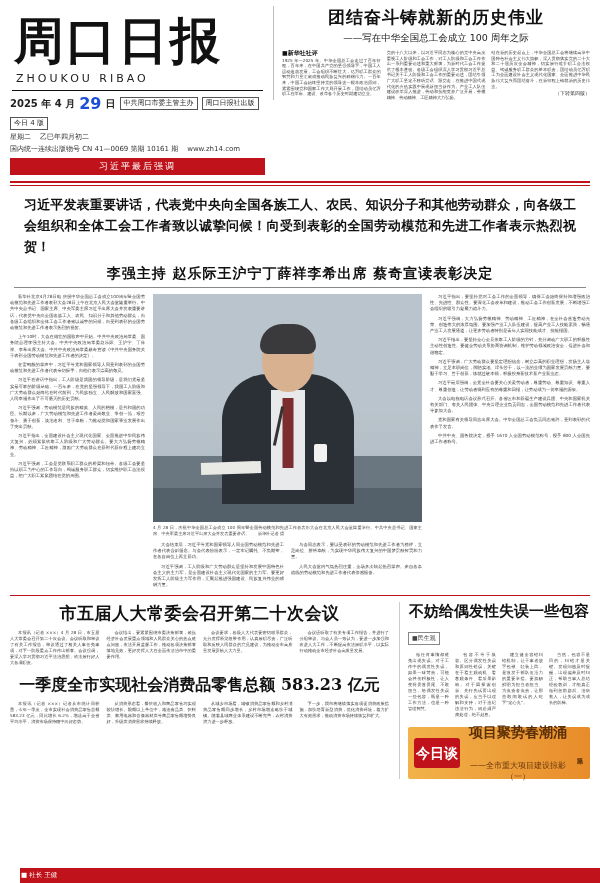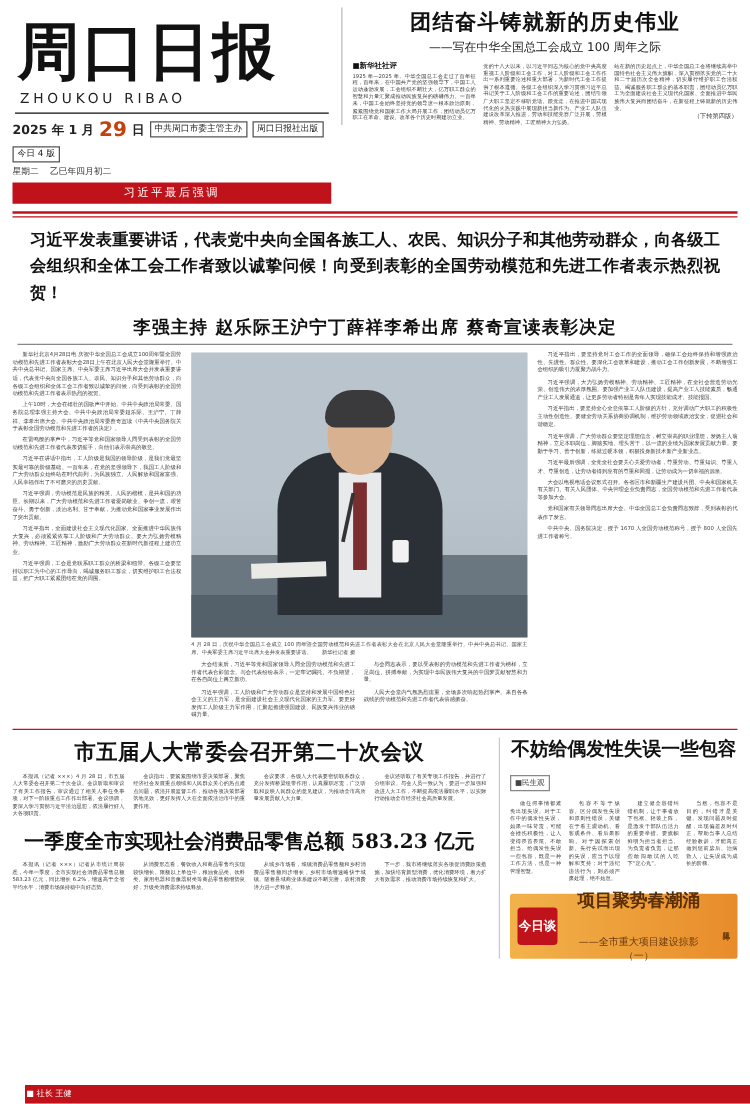--- a/index.html
+++ b/index.html
@@ -17,21 +17,21 @@
   .mast-left{width:255px;flex:0 0 255px;}
   .mast-title{
     font-family:"DejaVu Serif","Liberation Serif",serif;
     font-weight:bold;font-size:50px;line-height:54px;letter-spacing:2px;
     color:#111;margin:8px 0 0 4px;
   }
   .mast-pinyin{font-size:11px;letter-spacing:3px;color:#222;margin:4px 0 0 6px;}
   .mast-rule{border-top:1px solid #111;margin:5px 2px 0 2px;}
   .mast-meta{display:flex;align-items:center;font-size:7.5px;color:#222;margin-top:3px;gap:4px;flex-wrap:wrap;}
   .mast-meta .date{font-size:10px;font-weight:bold;letter-spacing:0;}
-  .mast-meta .day{font-size:16px;font-weight:bold;color:#c2410c;}
+  .mast-meta .day{font-size:16px;font-weight:bold;color:#1d4ed8;}
   .mast-box{border:1px solid #555;padding:0 3px;font-size:7px;line-height:11px;white-space:nowrap;}
   .mast-meta2{font-size:7px;color:#333;margin-top:2px;}
   .mast-redbar{
     background:#c0121a;color:#fff;font-size:9px;letter-spacing:2px;
     text-align:center;padding:2px 0;margin-top:4px;
   }
 
   .mast-right{flex:1;border-left:1px solid #bbb;padding-left:8px;}
   .mr-title{
     font-family:"DejaVu Serif","Liberation Serif",serif;
@@ -114,22 +114,22 @@
   .low-cols{display:flex;gap:7px;margin-top:5px;}
   .low-col{flex:1;font-size:4.2px;line-height:6px;color:#3b3b3b;text-align:justify;}
   .low-col p{margin:0 0 3px 0;text-indent:8px;}
   .rtitle{font-size:15px;font-weight:bold;text-align:center;color:#111;font-family:"DejaVu Serif","Liberation Serif",serif;}
   .rtag{display:inline-block;border:1px solid #888;font-size:6px;padding:1px 3px;color:#444;margin-bottom:3px;}
   .r-cols{display:flex;gap:6px;margin-top:4px;}
   .r-col{flex:1;font-size:4.2px;line-height:6px;color:#3b3b3b;text-align:justify;}
   .r-col p{margin:0 0 3px 0;text-indent:8px;}
 
   .badge{
-    width:32px;height:30px;background:#c0121a;color:#fff;border-radius:3px;
-    font-size:10px;font-weight:bold;display:flex;align-items:center;justify-content:center;
+    width:46px;height:30px;background:#c0121a;color:#fff;border-radius:3px;
+    font-size:14px;font-weight:bold;display:flex;align-items:center;justify-content:center;
     line-height:11px;text-align:center;letter-spacing:0;
   }
   .promo{
     margin-top:6px;background:linear-gradient(90deg,#f2b24a,#e88c2a);
     height:52px;border-radius:2px;position:relative;display:flex;align-items:center;padding:0 6px;gap:8px;
   }
   .promo-txt{flex:1;text-align:center;}
   .promo-t1{font-size:14px;font-weight:bold;color:#5a2e06;font-family:"DejaVu Serif","Liberation Serif",serif;}
   .promo-t2{font-size:8px;color:#6b3a0c;margin-top:18px;}
   .promo-side{font-size:6px;color:#6b3a0c;writing-mode:vertical-rl;line-height:8px;}
@@ -146,31 +146,36 @@
 <body>
 
 <div class="page">
 
   <div class="masthead">
     <div class="mast-left">
       <div class="mast-title">周口日报</div>
       <div class="mast-pinyin">ZHOUKOU RIBAO</div>
       <div class="mast-rule"></div>
       <div class="mast-meta">
-        <span class="date">2025 年 1 月</span>
+        <span class="date">2025 年 4 月</span>
         <span class="day">29</span>
         <span class="date">日</span>
         <span class="mast-box">中共周口市委主管主办</span>
         <span class="mast-box">周口日报社出版</span>
         <span class="mast-box">今日 4 版</span>
       </div>
       <div class="mast-meta2">
         <span>星期二</span>
         &nbsp;&nbsp;
         <span>乙巳年四月初二</span>
+      </div>
+      <div class="mast-meta2">
+        <span>国内统一连续出版物号 CN 41—0069 第期 10161 期</span>
+        &nbsp;&nbsp;
+        <span>www.zh14.com</span>
       </div>
       <div class="mast-redbar">习近平最后强调</div>
     </div>
 
     <div class="mast-right">
       <div class="mr-title">团结奋斗铸就新的历史伟业</div>
       <div class="mr-sub">——写在中华全国总工会成立 100 周年之际</div>
       <div class="mr-cols">
         <div class="mr-col">
           <div class="mr-tag">■新华社社评</div>

